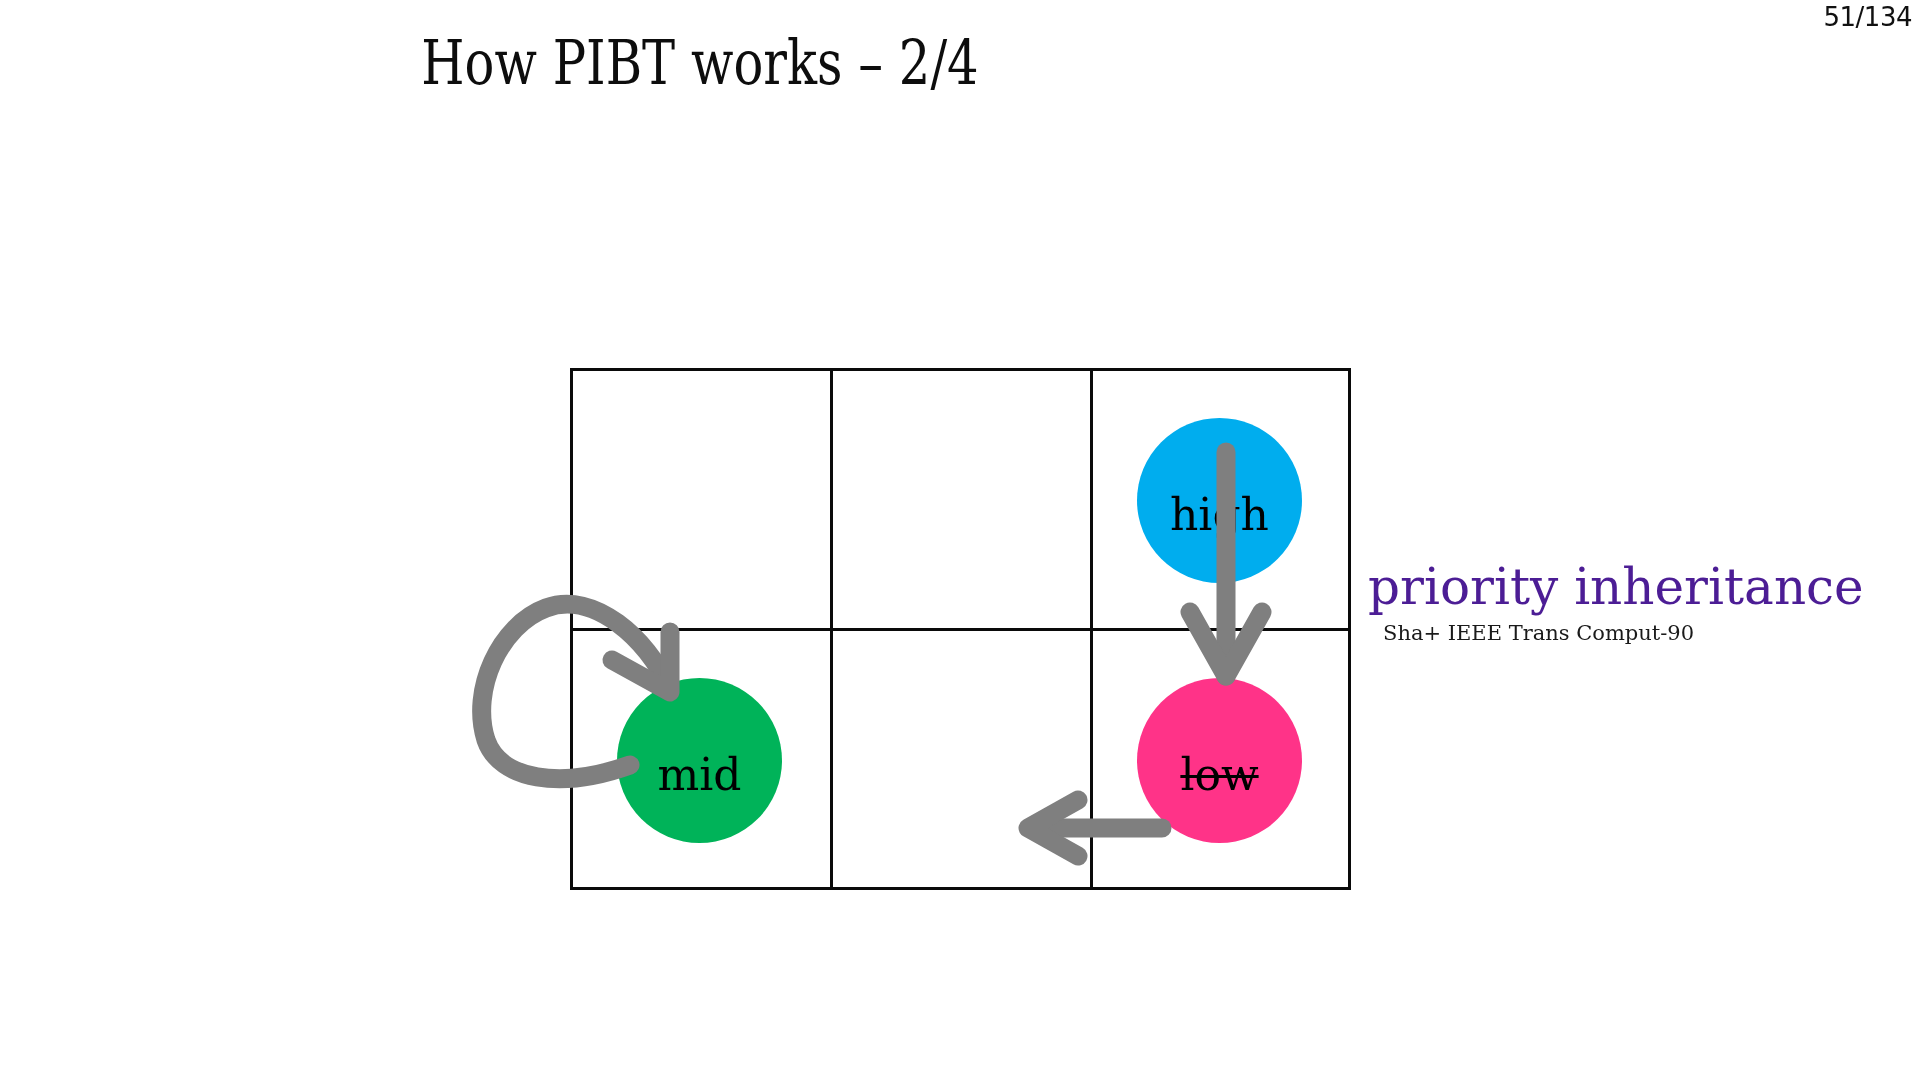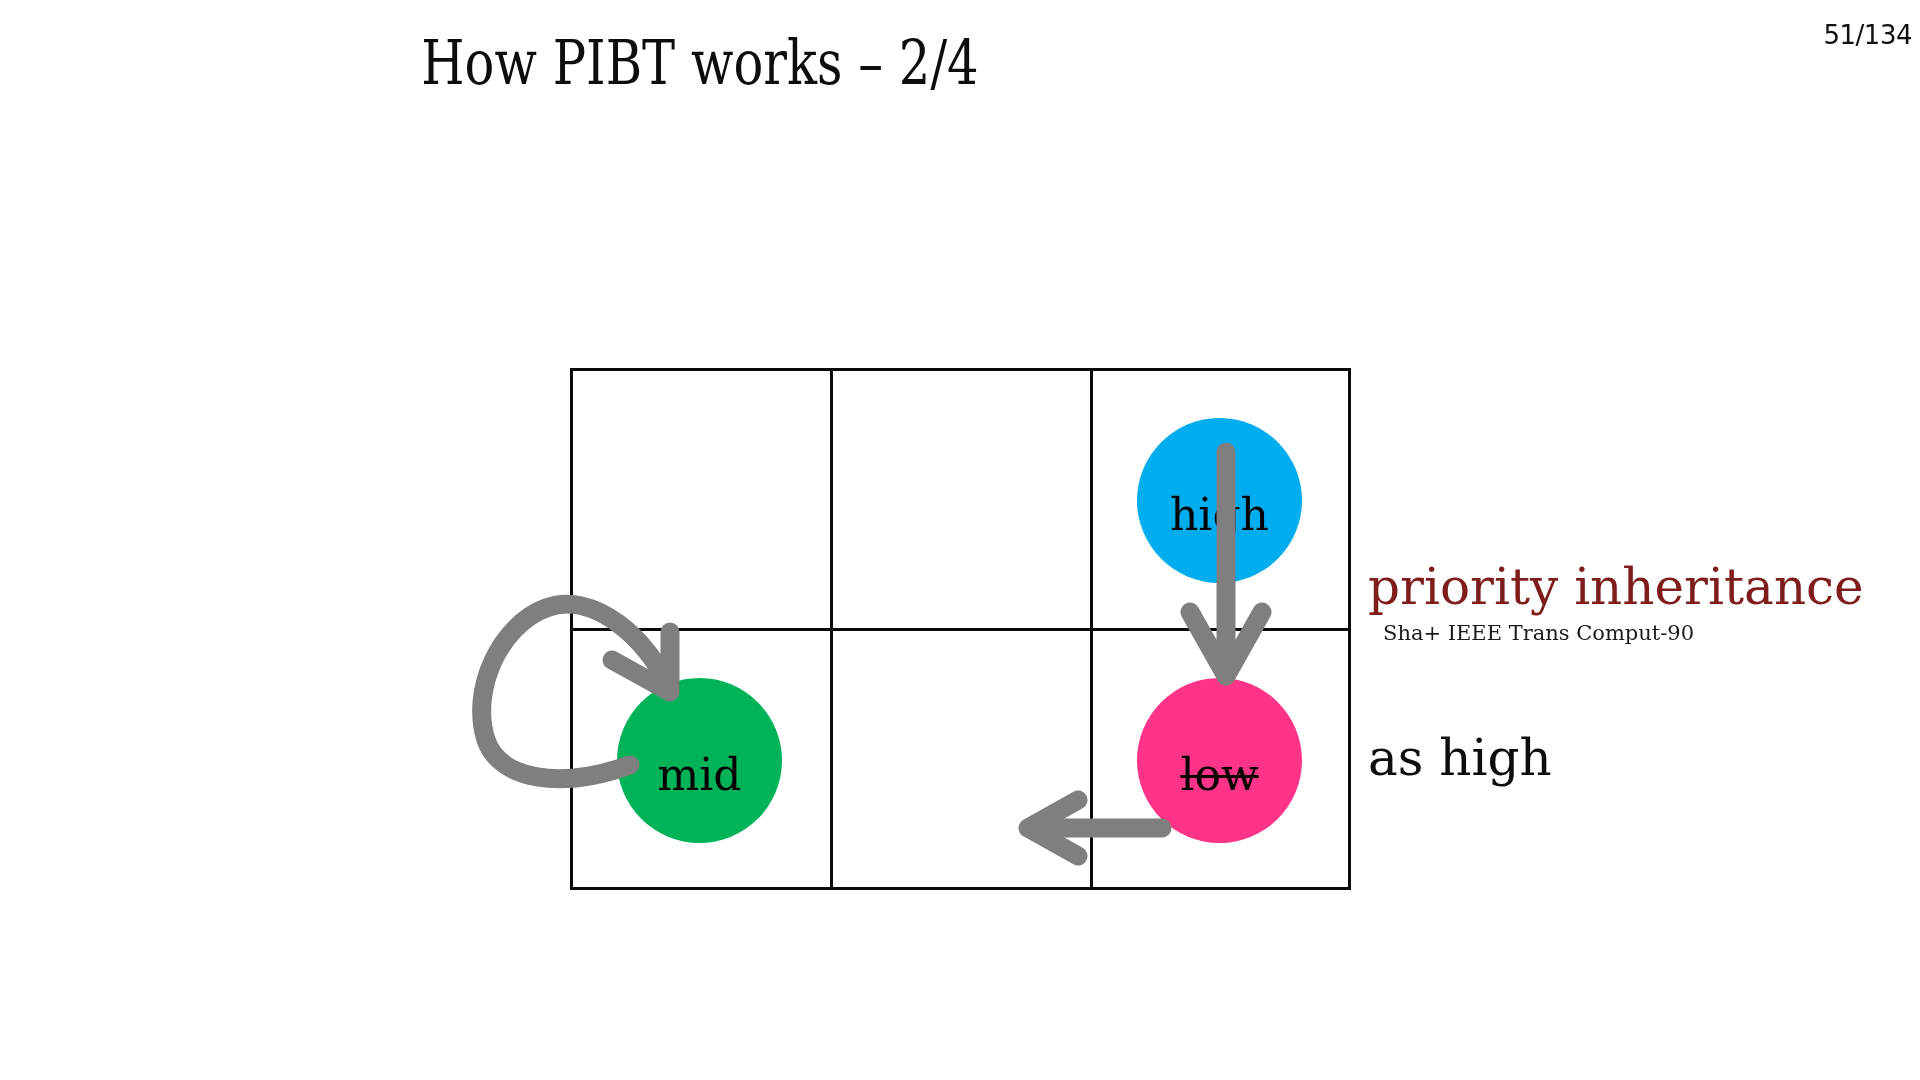--- a/index.html
+++ b/index.html
@@ -14,21 +14,21 @@
     height: 1080px;
     background: #ffffff;
     overflow: hidden;
     font-family: "DejaVu Serif", "Liberation Serif", serif;
     color: #000000;
   }
 
   
   #page-number {
     position: absolute;
-    top: 22px;
+    top: 4px;
     right: 8px;
     font-family: "DejaVu Sans", "Liberation Sans", sans-serif;
     font-size: 26px;
     line-height: 1;
     color: #111111;
     letter-spacing: -0.5px;
   }
 
   
   #slide-title {
@@ -97,21 +97,21 @@
   }
 
   
   #note-priority {
     position: absolute;
     left: 1368px;
     top: 562px;
     font-family: "DejaVu Serif", "Liberation Serif", serif;
     font-size: 50px;
     line-height: 1;
-    color: #7f1d1d;
+    color: #4c1d95;
     white-space: nowrap;
   }
   #note-citation {
     position: absolute;
     left: 1368px;
     top: 623px;
     font-family: "DejaVu Serif", "Liberation Serif", serif;
     font-size: 21px;
     line-height: 1;
     color: #1a1a1a;
@@ -178,15 +178,14 @@
                C 470 690, 500 625, 546 608
                C 594 590, 648 640, 668 686" stroke="#7f7f7f" stroke-width="19" stroke-linecap="round" fill="none"></path>
       <path d="M 612 660 L 670 692 L 670 632" stroke="#7f7f7f" stroke-width="19" stroke-linecap="round" stroke-linejoin="round" fill="none"></path>
     </g>
   </svg>
 
   <div id="note-priority">priority inheritance</div>
 
   <div id="note-citation">Sha+ IEEE Trans Comput-90</div>
 
-  <div id="note-ashigh">as high</div>
 
 </div>
 
 </body></html>

